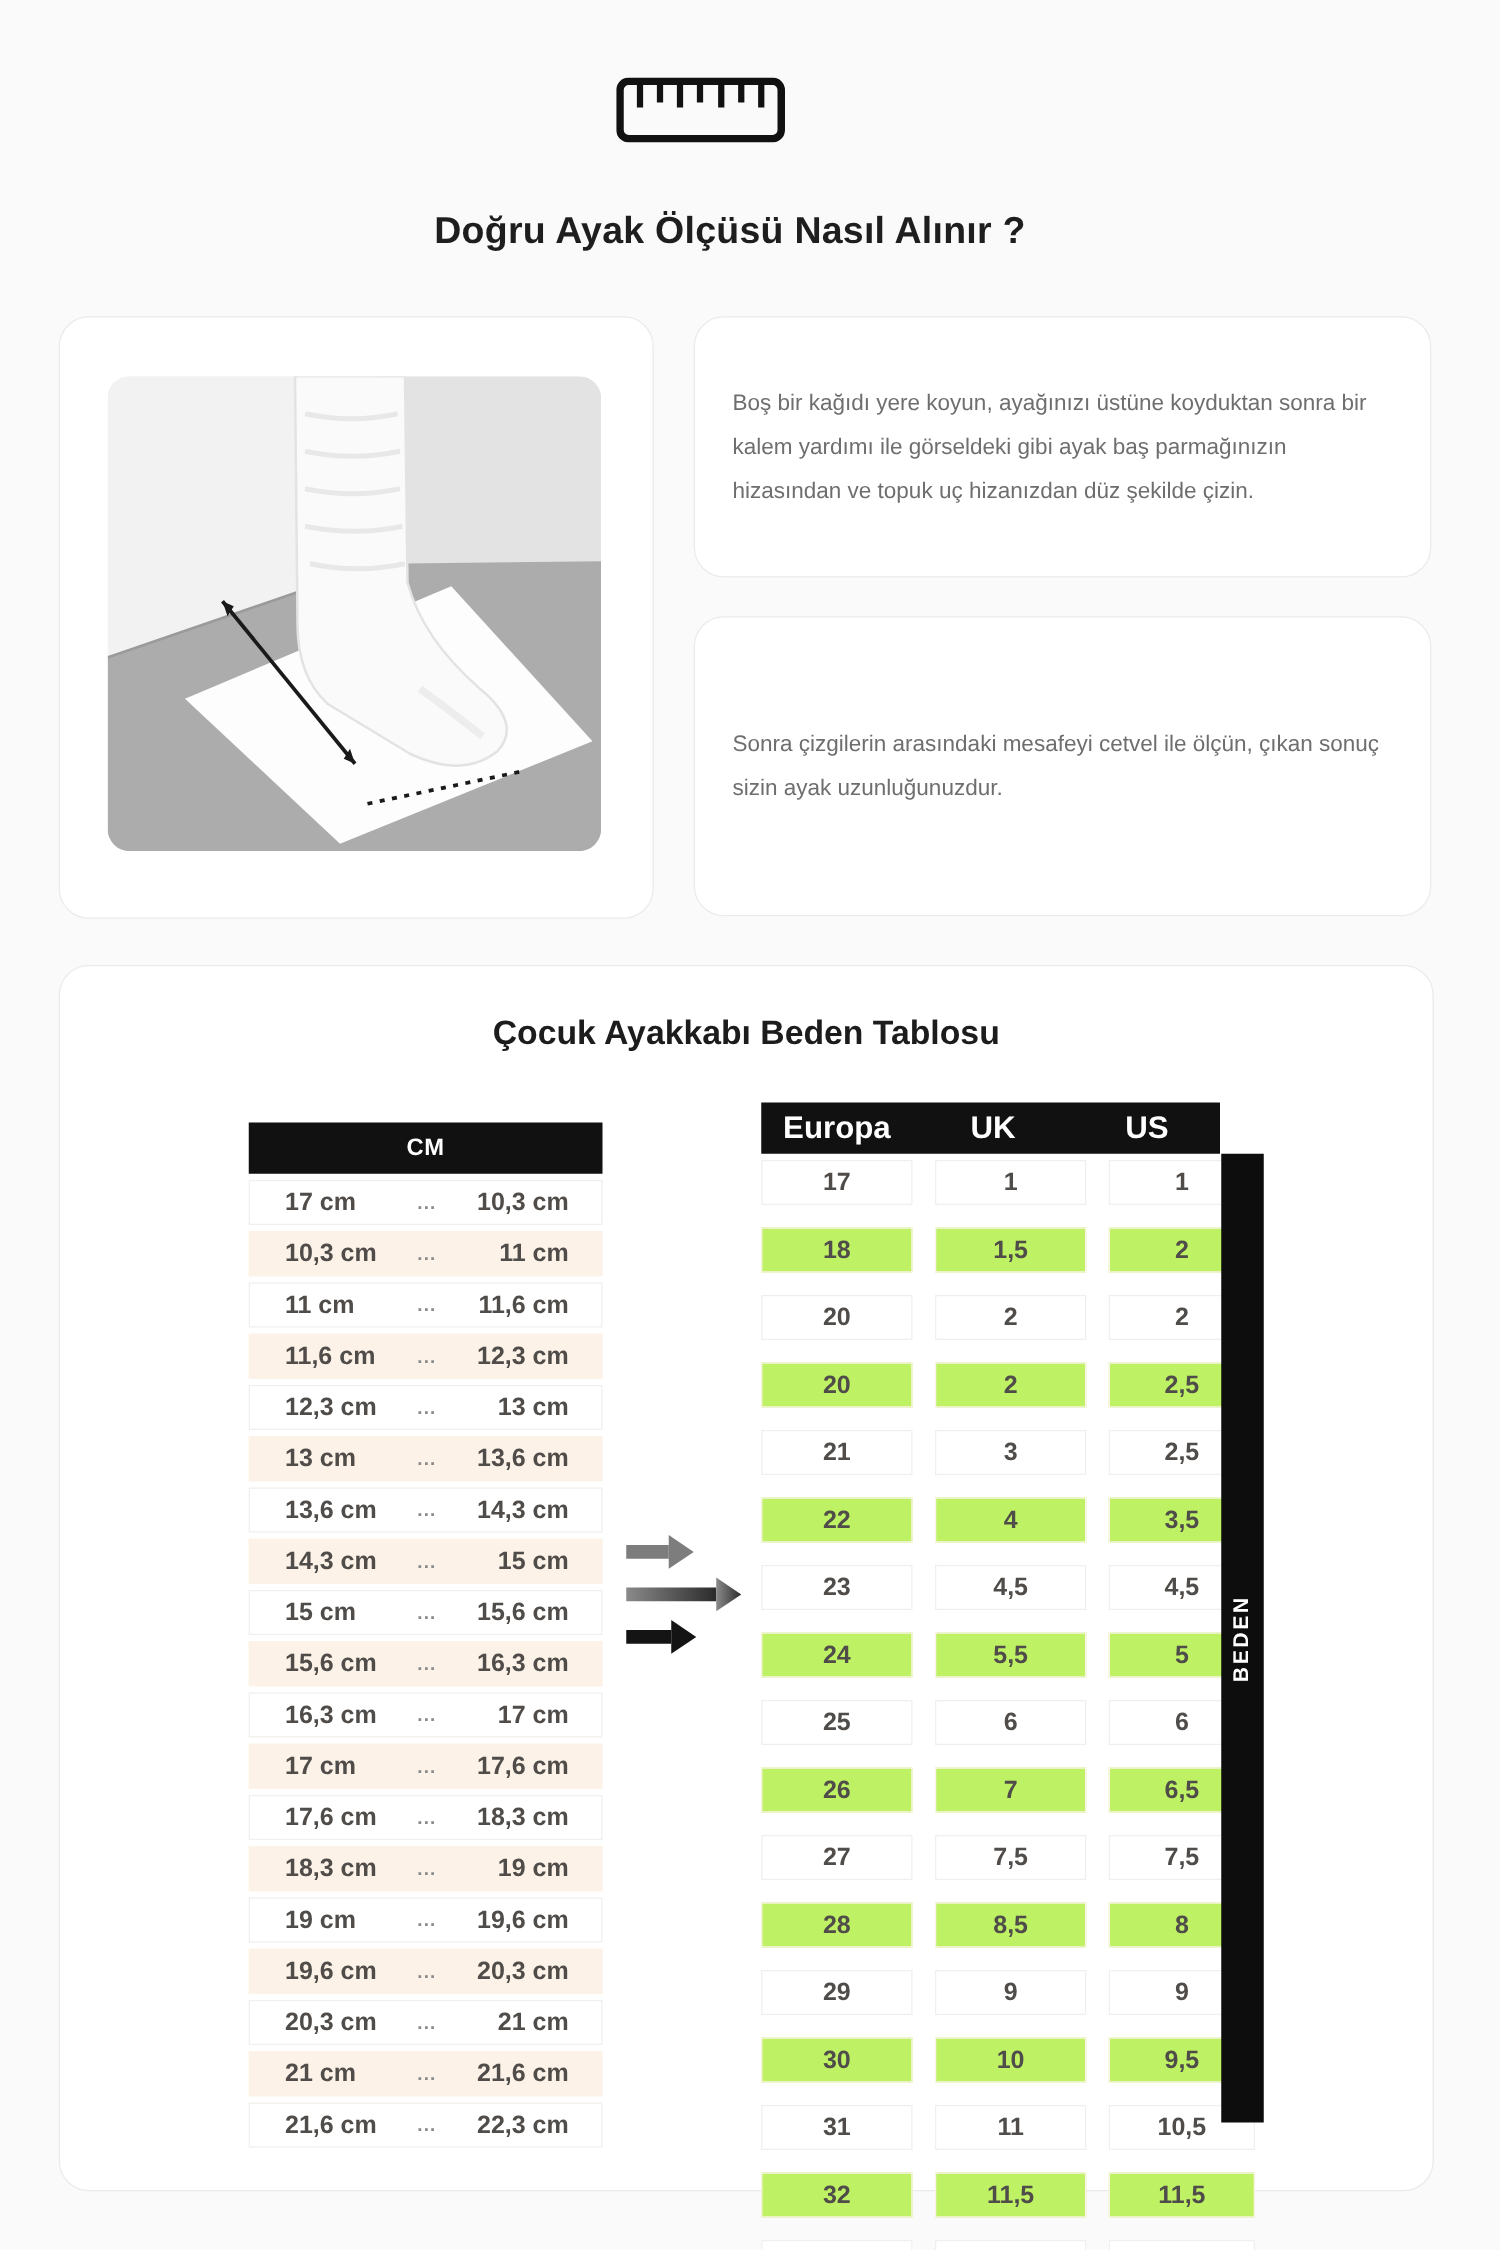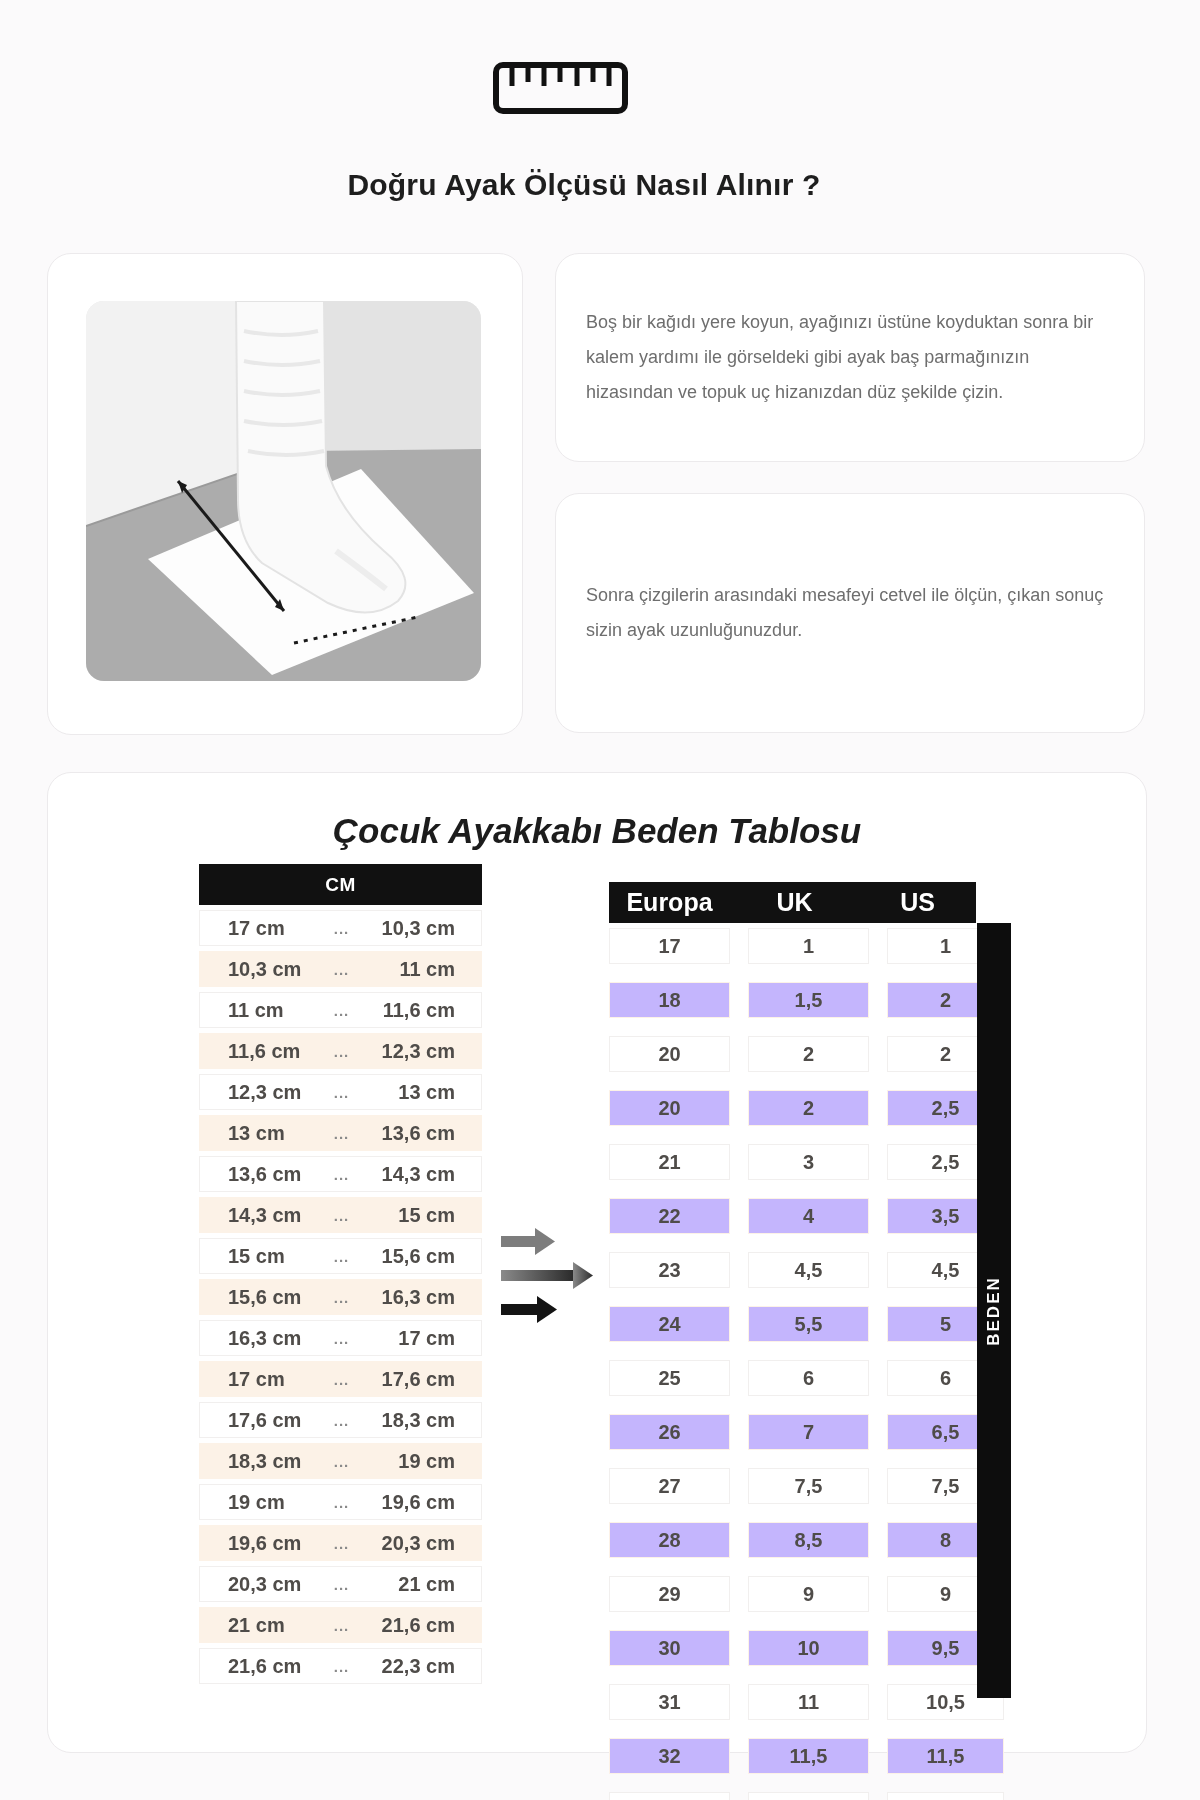--- a/index.html
+++ b/index.html
@@ -26,24 +26,24 @@
     border-radius:18px; overflow:hidden;
   }
   .info-card-1 { left:555px; top:253px; width:590px; height:209px;
     display:flex; align-items:center; padding:20px 30px; }
   .info-card-2 { left:555px; top:493px; width:590px; height:240px;
     display:flex; align-items:center; padding:20px 30px; }
   .info-text { font-size:18px; line-height:35px; color:#6e6e6e; }
   .main-card { left:47px; top:772px; width:1100px; height:981px; }
   .chart-title {
     position:absolute; left:0; right:0; top:38px; text-align:center;
-    font-size:35px; font-weight:bold; color:#1c1c1c;font-style:italic;
+    font-size:27px; font-weight:bold; color:#1c1c1c;
   }
   
-  .cm-table { position:absolute; left:151px; top:91px; width:283px; }
+  .cm-table { position:absolute; left:151px; top:125px; width:283px; }
   .cm-header {
     height:41px; background:#111111; color:#ffffff;
     display:flex; align-items:center; justify-content:center;
     font-size:19px; font-weight:600; letter-spacing:0.5px;
   }
   .cm-row {
     height:36px; margin-top:5px; display:flex; align-items:center;
     background:#ffffff; border:1px solid #f1efee;
     font-size:20px; font-weight:bold; color:#4f4c49;
   }
@@ -61,21 +61,21 @@
   .size-rows {
     margin-top:5px;
     display:grid; grid-template-columns:121px 121px 117px;
     column-gap:4px; row-gap:5px; grid-auto-rows:36px;gap:18px;
   }
   .sz-cell {
     display:flex; align-items:center; justify-content:center;
     background:#ffffff; border:1px solid #f1efee;
     font-size:20px; font-weight:bold; color:#4f4c49;
   }
-  .sz-cell.stripe { background:#c4b5fd; border-color:#fcf2e7; }
+  .sz-cell.stripe { background:#bef264; border-color:#fcf2e7; }
   
   .beden-bar {
     position:absolute; left:929px; top:150px; width:34px; height:775px;
     background:#0d0d0d; display:flex; align-items:center; justify-content:center;
   }
   .beden-label {
     color:#ffffff; font-size:17px; font-weight:600; letter-spacing:2px;
     transform:rotate(-90deg); white-space:nowrap;
   }
   

